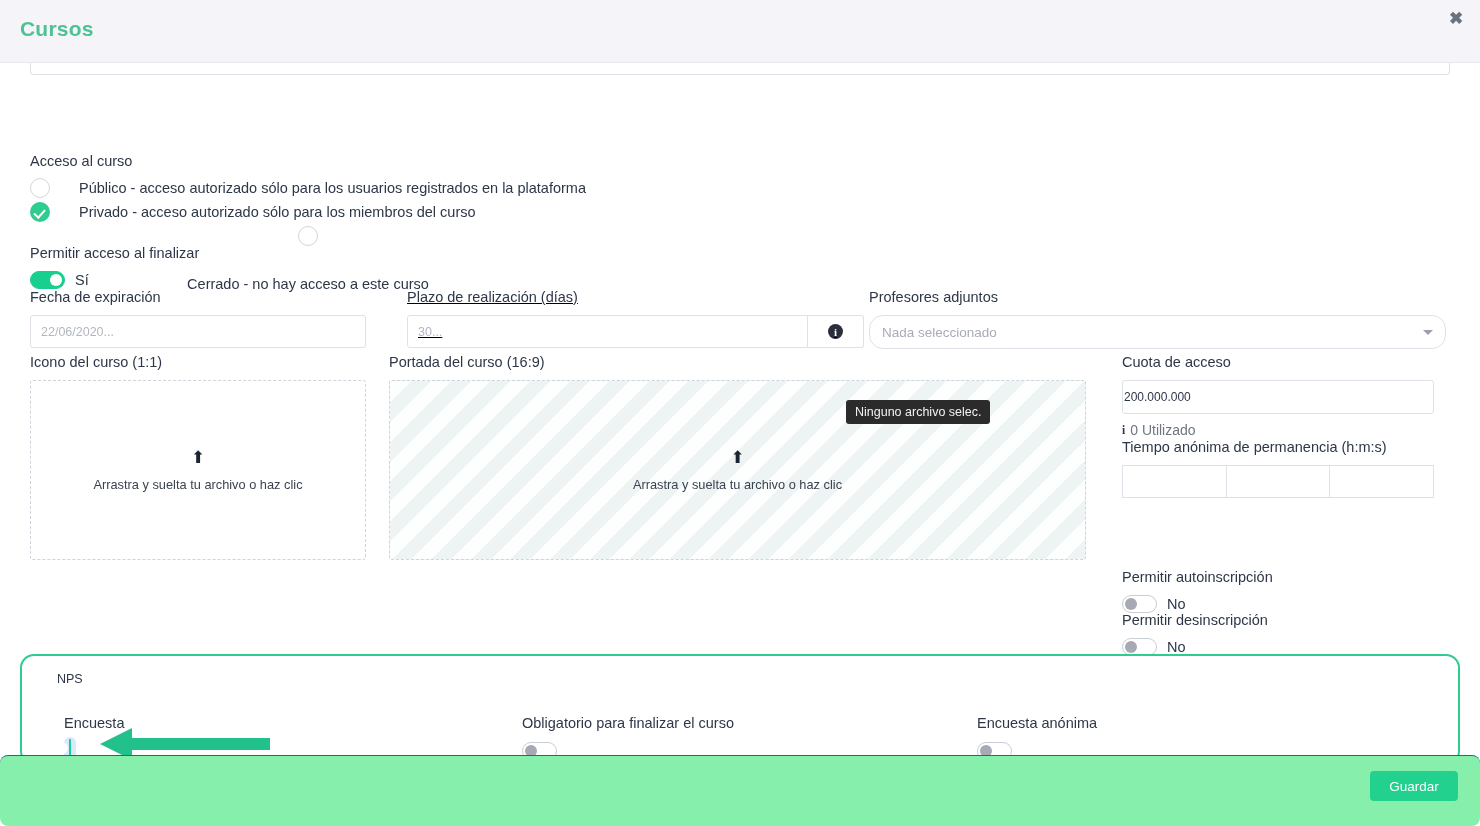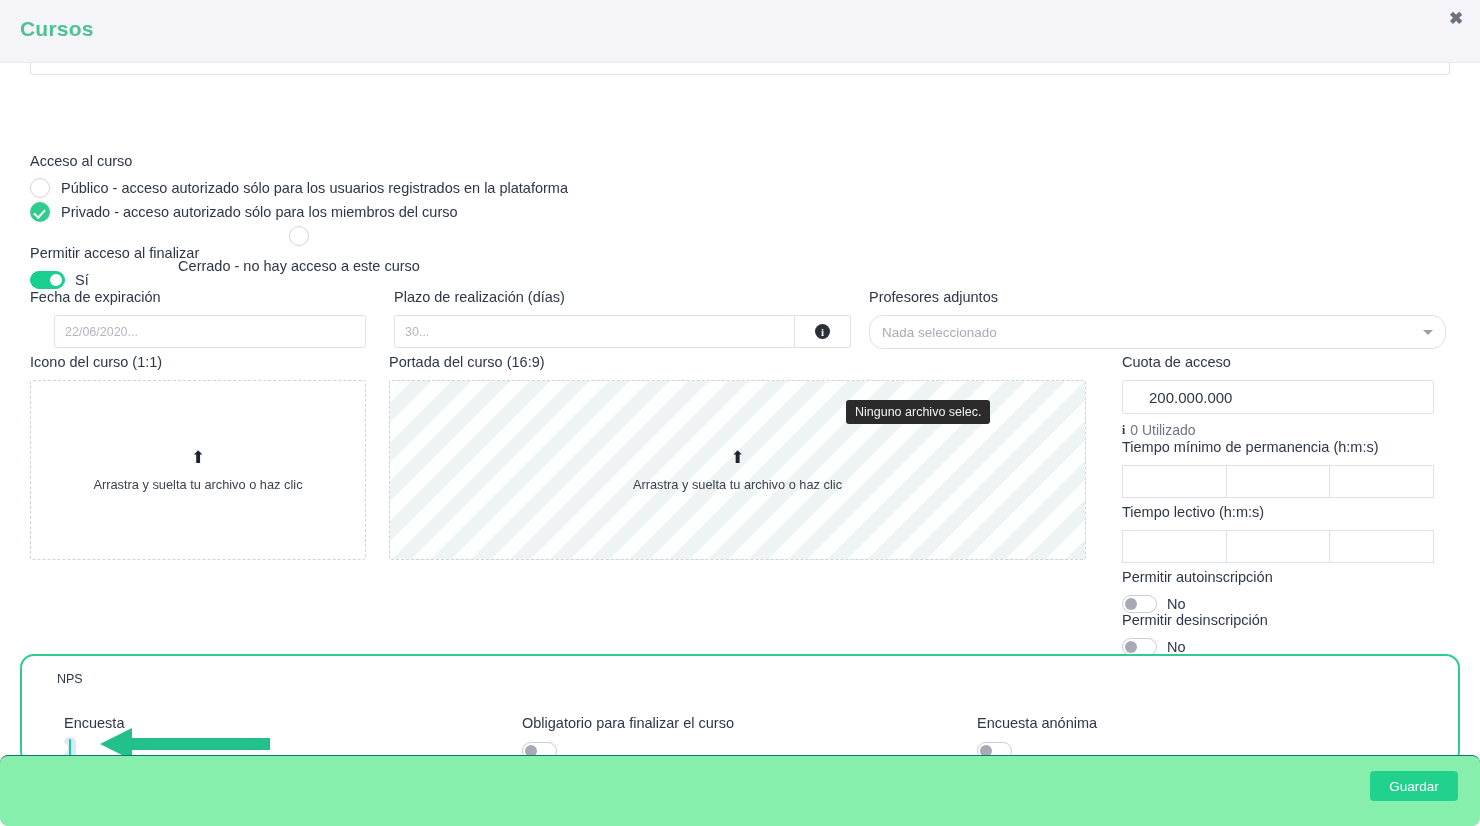--- a/index.html
+++ b/index.html
@@ -49,21 +49,21 @@
     border: 1px solid #dfe1e8; border-top: none;
     border-radius: 0 0 4px 4px; background: #fff;
   }
 
   .lbl {
     font-size: 14.5px; color: #2d3748; line-height: 18px;
     white-space: nowrap;
   }
 
   
-  .radio-row { display: flex; align-items: center; gap: 11px; }
+  .radio-row { display: flex; align-items: center; gap: 29px; }
   .radio {
     width: 20px; height: 20px; border-radius: 50%;
     border: 1.5px solid #d2d5dd; background: #fff;
     flex: 0 0 20px;
   }
   .radio.checked {
     border: none; background: #2ecc8f;
     position: relative;
   }
   .radio.checked::after {
@@ -154,22 +154,22 @@
   .tooltip {
     position: absolute;
     background: #2b2b2b; color: #f2f2f2;
     font-size: 12.5px; padding: 5px 9px;
     border-radius: 3px; white-space: nowrap;
   }
 
   
   .quota-inp {
     height: 34px; border: 1px solid #dfe1e8; border-radius: 3px;
-    display: flex; align-items: center; padding: 0 26px;
-    font-size: 15px; color: #2d3748; background: #fff;
+    display: flex; align-items: center; padding: 0 1px;
+    font-size: 12px; color: #2d3748; background: #fff;
   }
   .util-row { display: flex; align-items: center; gap: 5px; }
   .util-i {
     font-size: 11.5px; color: #2d3748; font-weight: 700;
     font-family: "Liberation Serif", serif;
   }
   .util-txt { font-size: 14px; color: #6f7680; }
 
   .time-row { display: flex; }
   .time-cell {
@@ -248,26 +248,26 @@
       <div class="toggle-row" style="margin-top:9px;">
         <span class="toggle on">
             <span class="knob"></span>
           </span>
         <span class="toggle-txt">Sí</span>
       </div>
     </div>
 
     <div style="position:absolute; left:30px; top:225px; width:336px;">
       <div class="lbl">Fecha de expiración</div>
-      <div class="inp" style="margin-top:9px;margin-left:24px;">
+      <div class="inp" style="margin-top:9px;">
         <span class="ph">22/06/2020...</span>
       </div>
     </div>
 
-    <div style="position:absolute; left:394px; top:225px; width:457px;">
+    <div style="position:absolute; left:407px; top:225px; width:457px;text-decoration:underline;">
       <div class="lbl">Plazo de realización (días)</div>
       <div class="input-group" style="margin-top:9px;">
         <div class="inp">
           <span class="ph">30...</span>
         </div>
         <div class="addon">
           <span class="info-dot">i</span>
         </div>
       </div>
     </div>
@@ -307,36 +307,28 @@
       <div class="quota-inp" style="margin-top:9px;">
         <span>200.000.000</span>
       </div>
       <div class="util-row" style="margin-top:8px;">
         <span class="util-i">i</span>
         <span class="util-txt">0 Utilizado</span>
       </div>
     </div>
 
     <div style="position:absolute; left:1122px; top:375px; width:312px;">
-      <div class="lbl">Tiempo mínimo de permanencia (h:m:s)</div>
+      <div class="lbl">Tiempo anónima de permanencia (h:m:s)</div>
       <div class="time-row" style="margin-top:9px;">
         <div class="time-cell"></div>
         <div class="time-cell"></div>
         <div class="time-cell"></div>
       </div>
     </div>
 
-    <div style="position:absolute; left:1122px; top:440px; width:312px;">
-      <div class="lbl">Tiempo lectivo (h:m:s)</div>
-      <div class="time-row" style="margin-top:9px;">
-        <div class="time-cell"></div>
-        <div class="time-cell"></div>
-        <div class="time-cell"></div>
-      </div>
-    </div>
 
     <div style="position:absolute; left:1122px; top:505px;">
       <div class="lbl">Permitir autoinscripción</div>
       <div class="toggle-row" style="margin-top:9px;">
         <span class="toggle">
             <span class="knob"></span>
           </span>
         <span class="toggle-txt">No</span>
       </div>
     </div>

